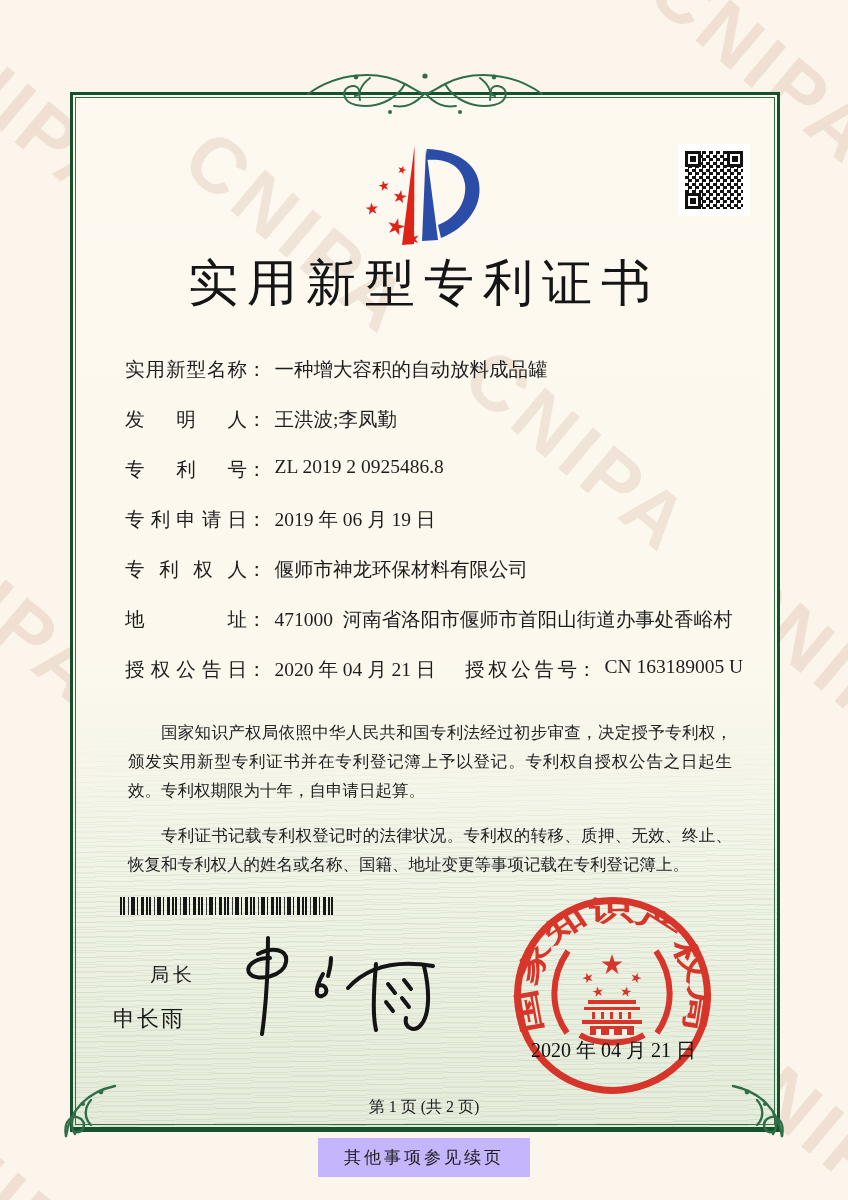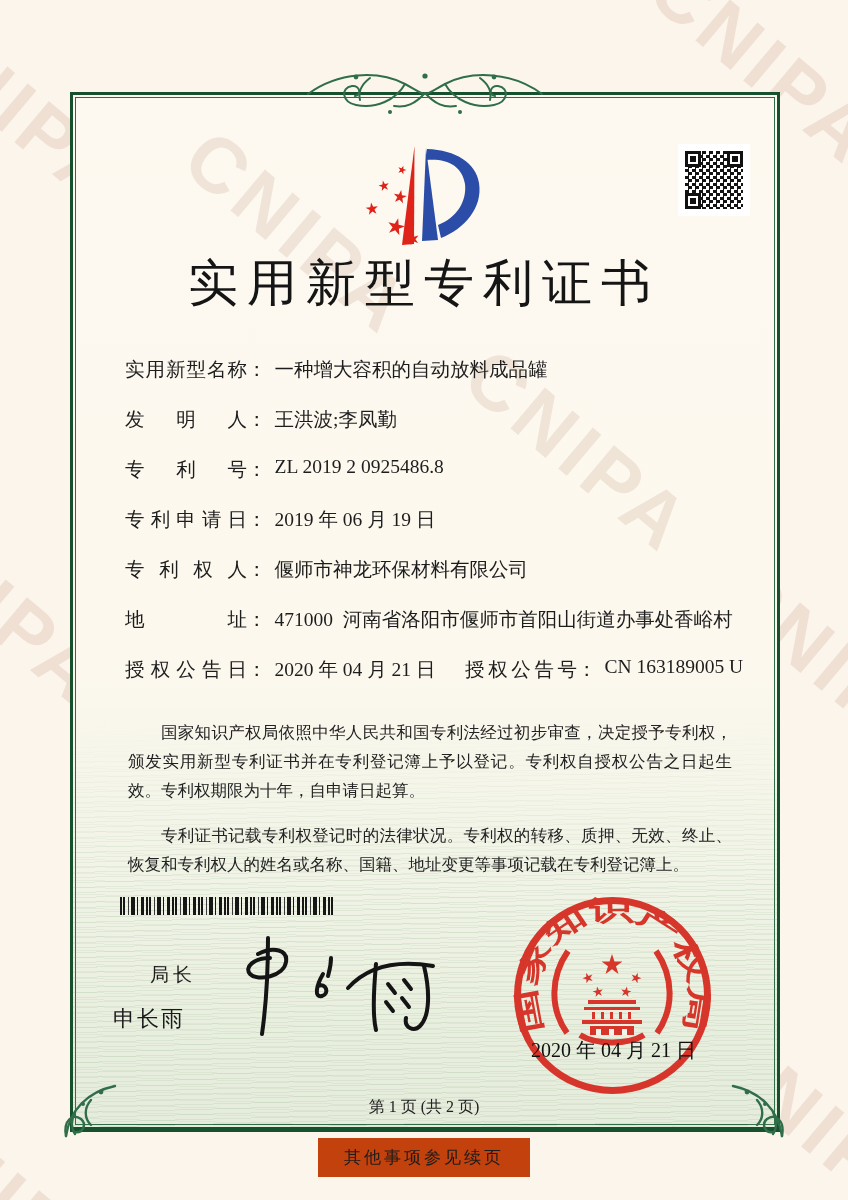--- a/index.html
+++ b/index.html
@@ -69,21 +69,21 @@
   .sig-hand{position:absolute;left:228px;top:936px;z-index:3;}
 
   
   .seal{position:absolute;left:510px;top:893px;z-index:3;opacity:.93;}
   .seal-date{position:absolute;left:531px;top:1037px;font-size:20px;color:#101010;
              white-space:pre;z-index:4;}
 
   
   .page-no{position:absolute;left:0;right:0;top:1097px;text-align:center;font-size:16px;
            color:#222;white-space:pre;z-index:3;}
-  .cont-box{position:absolute;left:50%;transform:translateX(-50%);top:1138px;background:#c2410c;
+  .cont-box{position:absolute;left:50%;transform:translateX(-50%);top:1138px;background:#c4b5fd;
             padding:8px 26px;font-size:17px;letter-spacing:3px;color:#1c1c1c;z-index:3;}
 </style>
 </head>
 <body>
 
 <div class="page">
 
   <div class="wm" style="left:-60px;top:-14px">CNIPA</div>
   <div class="wm" style="left:690px;top:-58px">CNIPA</div>
   <div class="wm" style="left:-82px;top:482px">CNIPA</div>

